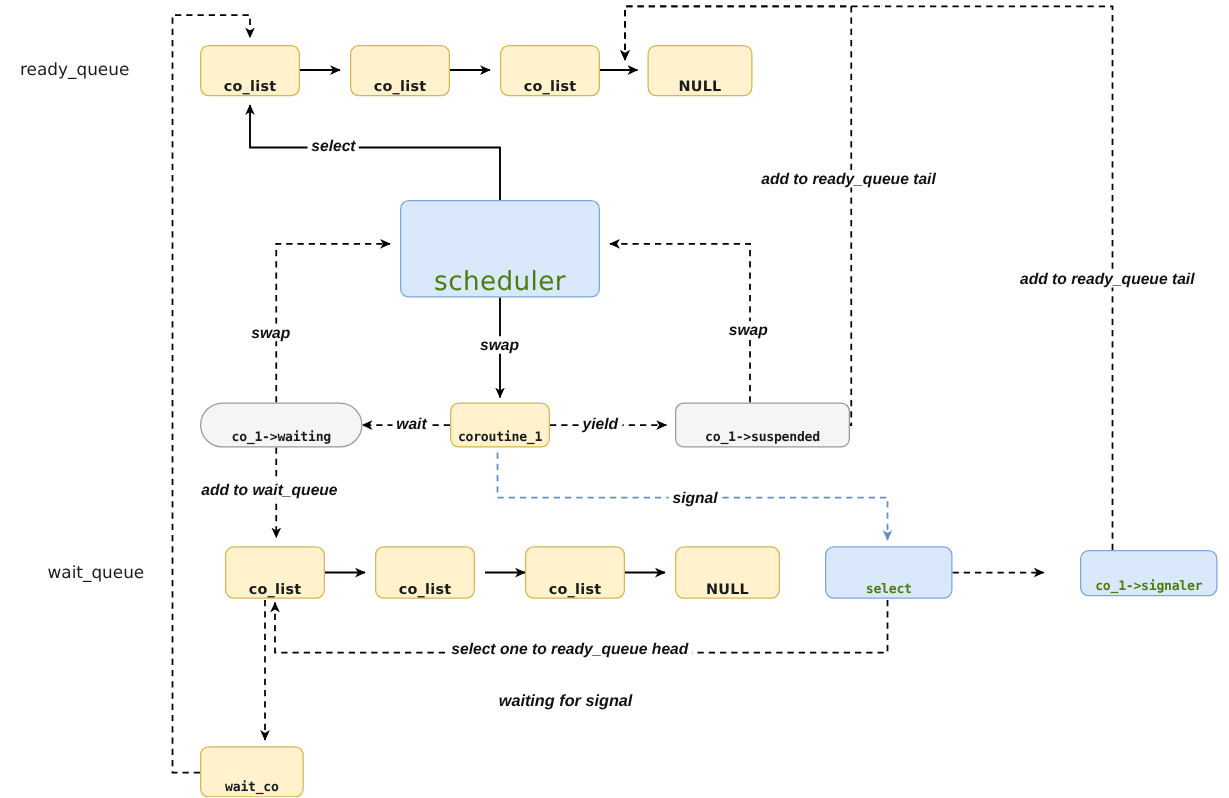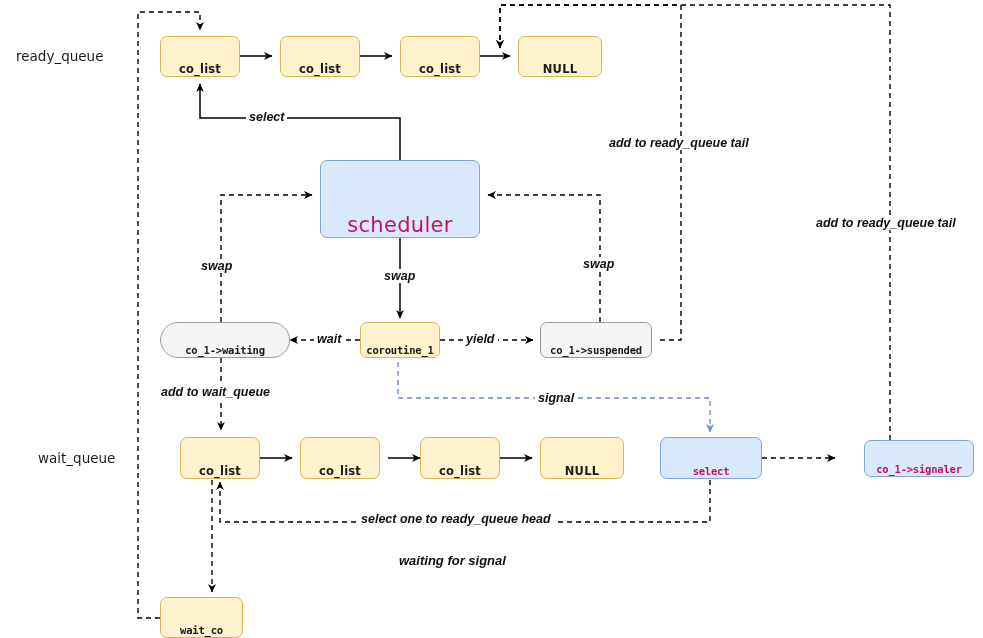--- a/index.html
+++ b/index.html
@@ -38,21 +38,21 @@
     line-height: 1.1;
   }
   .node.yellow {
     background: #fff2cc;
     border-color: #d6b656;
     color: #1a1a1a;
   }
   .node.blue {
     background: #dae8fc;
     border-color: #7ea6d9;
-    color: #be185d;
+    color: #4d7c0f;
   }
   .node.gray {
     background: #f5f5f5;
     border-color: #9a9a9a;
     color: #1a1a1a;
   }
   .node .ntext {
     font-family: "DejaVu Sans", sans-serif;
     font-size: 11.5px;
     font-weight: bold;
@@ -173,21 +173,21 @@
   <div class="node blue big" style="left:320px; top:160px; width:160px; height:78px;">
     <span class="ntext">scheduler</span>
   </div>
 
   <div class="node gray mono" style="left:160px; top:322px; width:130px; height:36px;border-radius:18px;">
     <span class="ntext">co_1-&gt;waiting</span>
   </div>
   <div class="node yellow mono" style="left:360px; top:322px; width:80px; height:36px;">
     <span class="ntext">coroutine_1</span>
   </div>
-  <div class="node gray mono" style="left:540px; top:322px; width:112px; height:36px;">
+  <div class="node gray mono" style="left:540px; top:322px; width:140px; height:36px;">
     <span class="ntext">co_1-&gt;suspended</span>
   </div>
 
   <div class="node yellow" style="left:180px; top:437px; width:80px; height:42px;">
     <span class="ntext">co_list</span>
   </div>
   <div class="node yellow" style="left:300px; top:437px; width:80px; height:42px;">
     <span class="ntext">co_list</span>
   </div>
   <div class="node yellow" style="left:420px; top:437px; width:80px; height:42px;">

